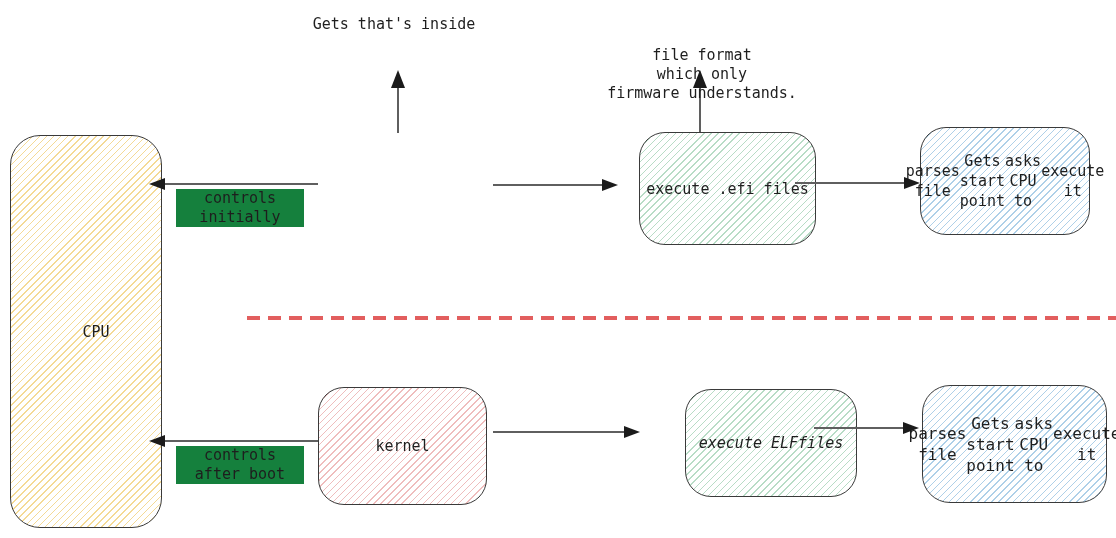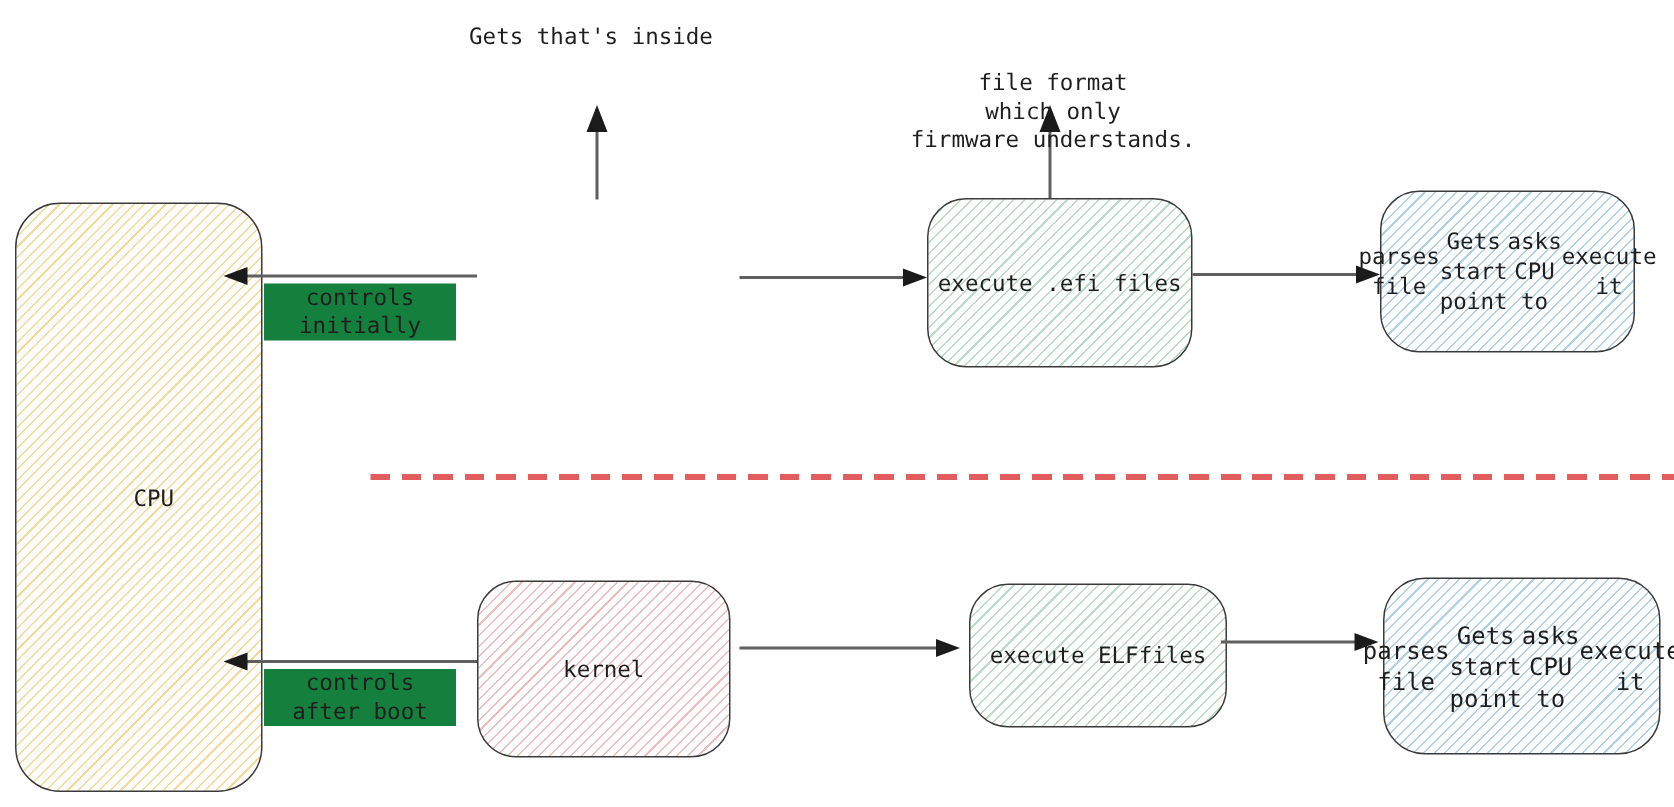--- a/index.html
+++ b/index.html
@@ -7,58 +7,58 @@
     position:relative;width:1116px;height:538px;background:#ffffff;overflow:hidden;
     font-family:"DejaVu Sans Mono",monospace;color:var(--text,#1e1e1e);
   }
   .node{
     position:absolute;border:1.5px solid var(--border,#3a3a3a);
     display:flex;align-items:center;justify-content:center;
     text-align:center;font-size:15px;line-height:20px;box-sizing:border-box;
   }
   .hatch-yellow{background-image:repeating-linear-gradient(135deg,var(--cpu-hatch,#f4da96) 0,var(--cpu-hatch,#f4da96) 1px,transparent 1px,transparent 5px);}
   .hatch-pink{background-image:repeating-linear-gradient(135deg,var(--pink-hatch,#efbdbd) 0,var(--pink-hatch,#efbdbd) 1px,transparent 1px,transparent 5px);}
-  .hatch-green{background-image:repeating-linear-gradient(135deg,var(--green-hatch,#b8dcc6) 0,var(--green-hatch,#b8dcc6) 1px,transparent 1px,transparent 5px);}
+  .hatch-green{background-image:repeating-linear-gradient(135deg,var(--green-hatch,#b8dcc6) 0,var(--green-hatch,#b8dcc6) 1px,transparent 1px,transparent 5px);margin-left:21px;}
   .hatch-blue{background-image:repeating-linear-gradient(135deg,var(--blue-hatch,#aed0e8) 0,var(--blue-hatch,#aed0e8) 1px,transparent 1px,transparent 5px);}
   .hline{position:absolute;height:2px;background:var(--line,#5f5f5f);}
   .vline{position:absolute;width:2px;background:var(--line,#5f5f5f);}
   .ah{position:absolute;width:0;height:0;}
   .ah-left{border-top:6px solid transparent;border-bottom:6px solid transparent;border-right:16px solid var(--arrowhead,#1b1b1b);}
   .ah-right{border-top:6px solid transparent;border-bottom:6px solid transparent;border-left:16px solid var(--arrowhead,#1b1b1b);}
   .ah-up{border-left:7px solid transparent;border-right:7px solid transparent;border-bottom:18px solid var(--arrowhead,#1b1b1b);}
   .note{position:absolute;font-size:15px;line-height:19px;text-align:center;white-space:nowrap;}
   .edge-label{position:absolute;font-size:15px;line-height:19px;text-align:center;background:#15803d;white-space:nowrap;padding:0 3px;margin-top:24px;}
   .divider{position:absolute;height:4px;background-image:repeating-linear-gradient(90deg,var(--divider,#e25e5e) 0,var(--divider,#e25e5e) 13px,transparent 13px,transparent 21px);}
 </style>
 </head>
 <body>
 
 <div id="canvas">
 
-  <div class="node hatch-yellow" style="left:10px;top:135px;width:165px;height:393px;border-radius:30px;padding-left:20px;">
+  <div class="node hatch-yellow" style="left:10px;top:135px;width:152px;height:393px;border-radius:30px;padding-left:20px;">
     <div>CPU</div>
   </div>
 
 
   <div class="node hatch-green" style="left:618px;top:132px;width:177px;height:113px;border-radius:26px;">
     <div>execute .efi files</div>
   </div>
 
   <div class="node hatch-blue" style="left:920px;top:127px;width:170px;height:108px;border-radius:26px;">
     <div>parses file</div>
     <div>Gets start point</div>
     <div>asks CPU to</div>
     <div>execute it</div>
   </div>
 
   <div class="node hatch-pink" style="left:318px;top:387px;width:169px;height:118px;border-radius:26px;">
     <div>kernel</div>
   </div>
 
-  <div class="node hatch-green" style="left:646px;top:389px;width:172px;height:96px;border-radius:26px;">
+  <div class="node hatch-green" style="left:664px;top:389px;width:172px;height:108px;border-radius:26px;font-style:italic;">
     <div>execute ELF</div>
     <div>files</div>
   </div>
 
   <div class="node hatch-blue" style="left:922px;top:385px;width:185px;height:118px;border-radius:28px;font-size:16px;line-height:21px;">
     <div>parses file</div>
     <div>Gets start point</div>
     <div>asks CPU to</div>
     <div>execute it</div>
   </div>

